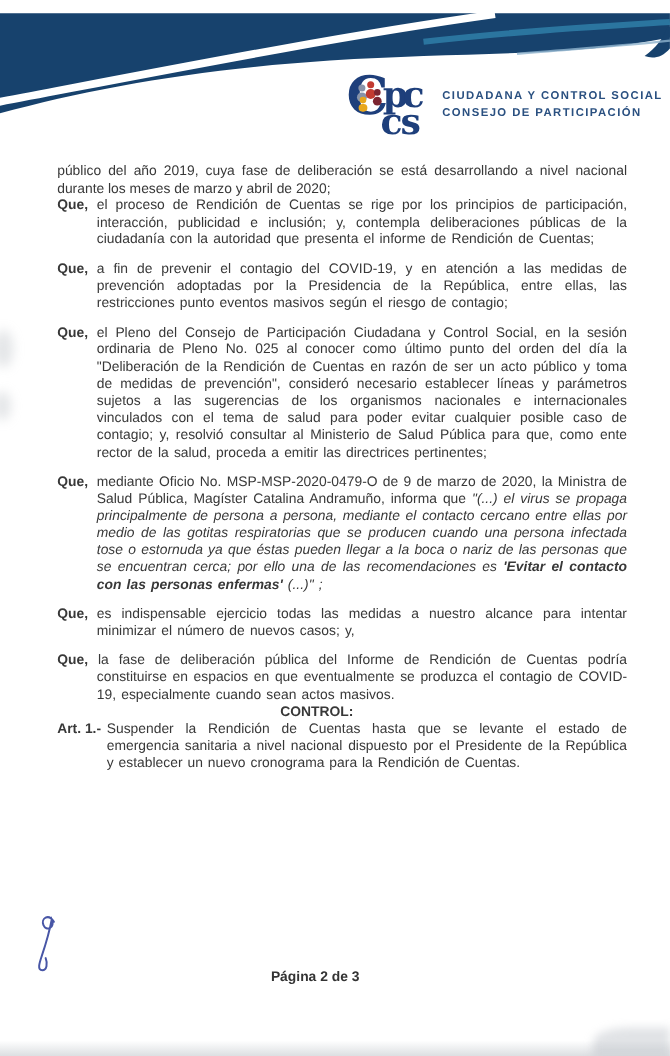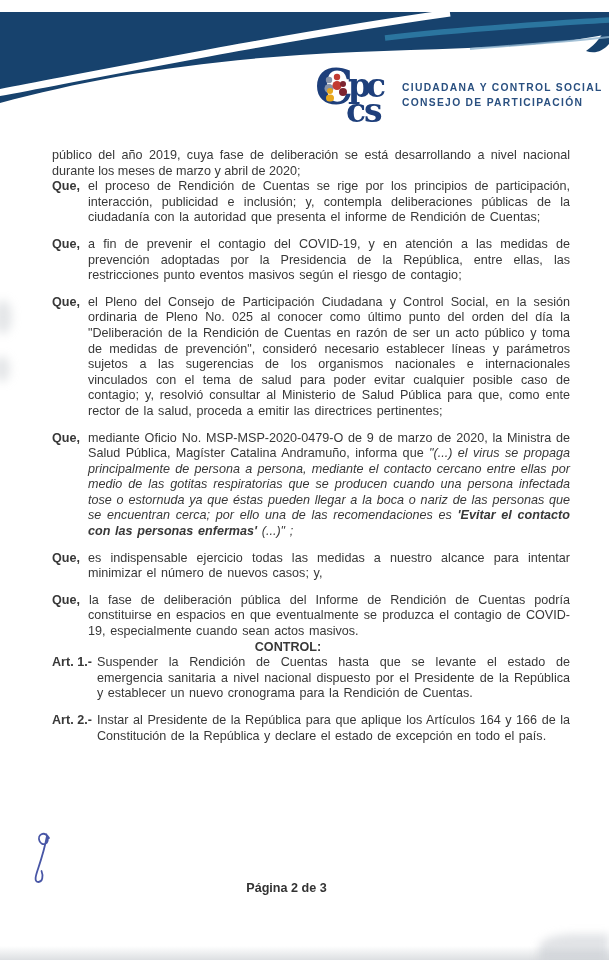--- a/index.html
+++ b/index.html
@@ -116,24 +116,20 @@
     <p class="clause-inline block"><b>Que,</b> <span>la fase de deliberación pública del Informe de Rendición de Cuentas podría constituirse en espacios en que eventualmente se produzca el contagio de COVID-19, especialmente cuando sean actos masivos.</span></p>
 
 
     <p class="resolve">CONTROL:</p>
 
     <div class="article block">
       <span class="al">Art. 1.-</span>
       <p class="ab">Suspender la Rendición de Cuentas hasta que se levante el estado de emergencia sanitaria a nivel nacional dispuesto por el Presidente de la República y establecer un nuevo cronograma para la Rendición de Cuentas.</p>
     </div>
 
-    <div class="article block">
-      <span class="al">Art. 2.-</span>
-      <p class="ab">Instar al Presidente de la República para que aplique los Artículos 164 y 166 de la Constitución de la República y declare el estado de excepción en todo el país.</p>
-    </div>
 
   </div>
 
   <svg class="ink" width="30" height="58" viewBox="0 0 30 58">
     <path d="M19,7 C14,-1 7,4 9.5,10 C12,16 20,13 17,5 C15.5,13 12,26 8,38 C6,44 3.5,51 8.5,51 C12.5,51 13.5,45 11.5,40" stroke="#4856a6" stroke-width="1.8" fill="none" stroke-linecap="round"></path>
   </svg>
 
   <div class="page-footer">Página 2 de 3</div>
 
   <div class="smudge a"></div>

